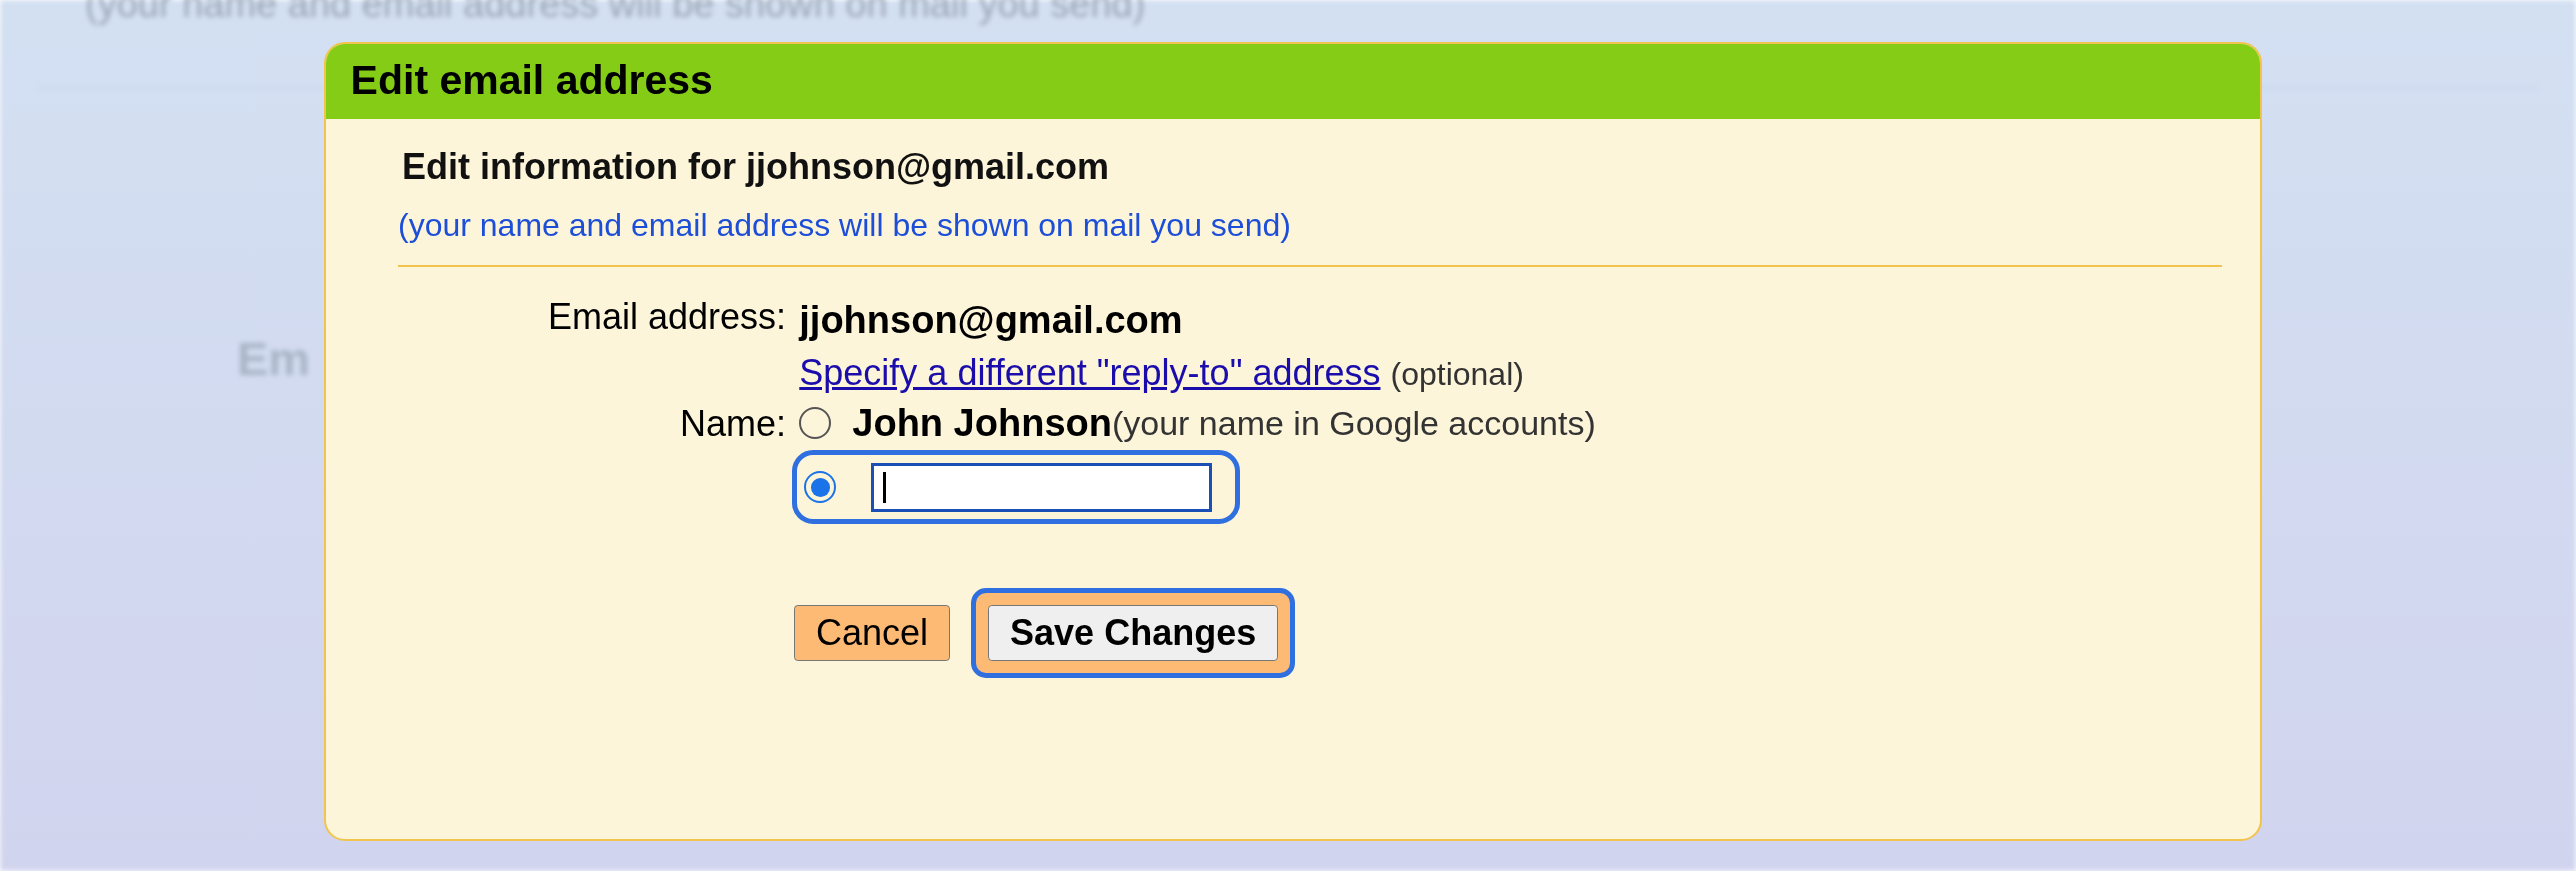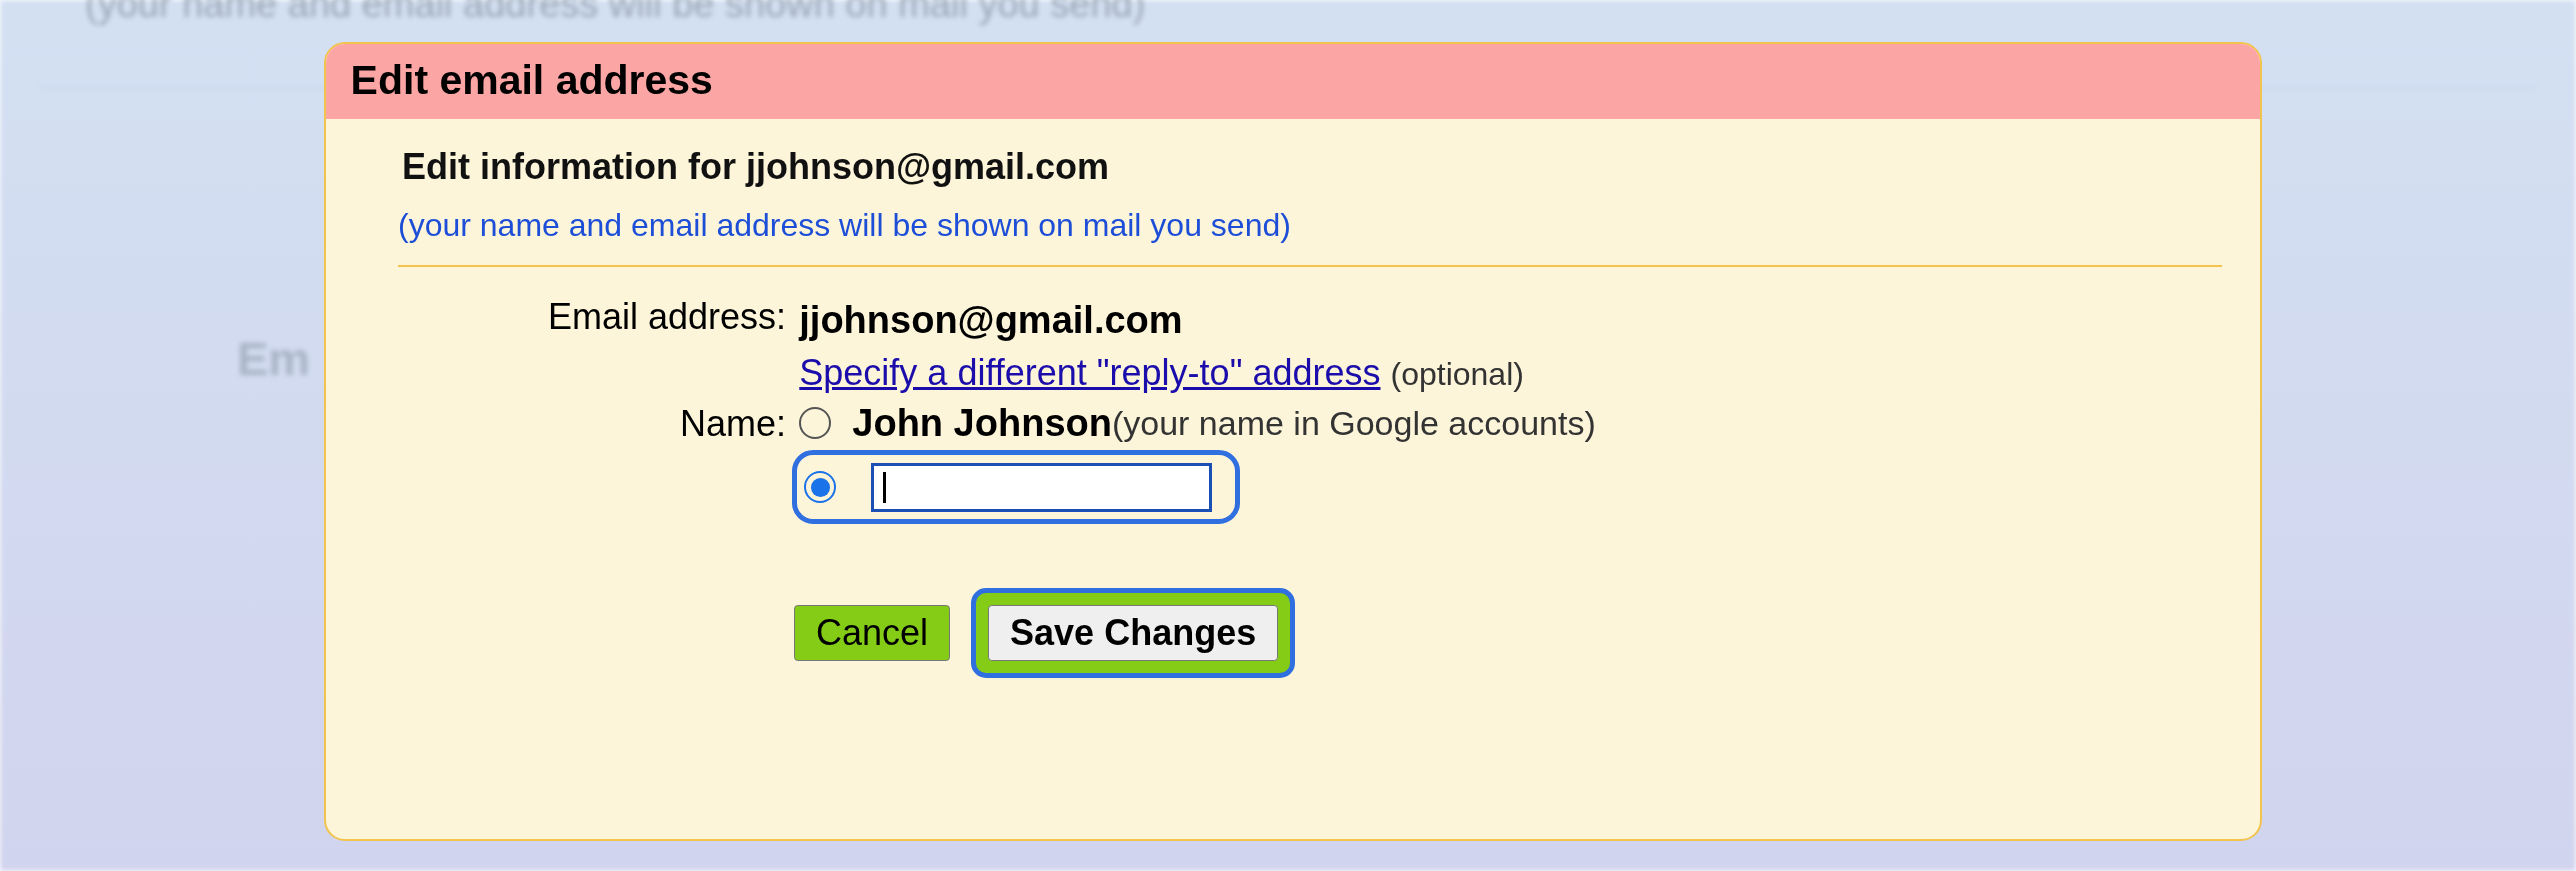--- a/index.html
+++ b/index.html
@@ -46,21 +46,21 @@
     left: 324px;
     width: 1938px;
     height: 799px;
     background: #fdf5d9;
     border: 2.8px solid #f2c44d;
     border-radius: 21px;
     box-sizing: border-box;
     overflow: hidden;
   }
   .titlebar {
-    background: #fca5a5;
+    background: #84cc16;
     padding: 13.3px 24.6px 15px 24.6px;
   }
   .titlebar .title {
     font-size: 41px;
     font-weight: bold;
     color: #000;
   }
   .content {
     padding: 23px 38px 19px 72px;
   }
@@ -185,21 +185,21 @@
   .button-row {
     margin-top: 64px;
     margin-left: 396px;
     display: flex;
     align-items: center;
     gap: 21px;
   }
   .btn {
     font-size: 36px;
     padding: 5.7px 21px;
-    background: #84cc16;
+    background: #fdba74;
     border: 1.9px solid #777;
     border-radius: 3.8px;
     cursor: pointer;
     text-align: right;
   }
   .btn.primary-wrap {
     border: 5.7px solid #2f6fe0;
     border-radius: 15px;
     padding: 12px;
   }

